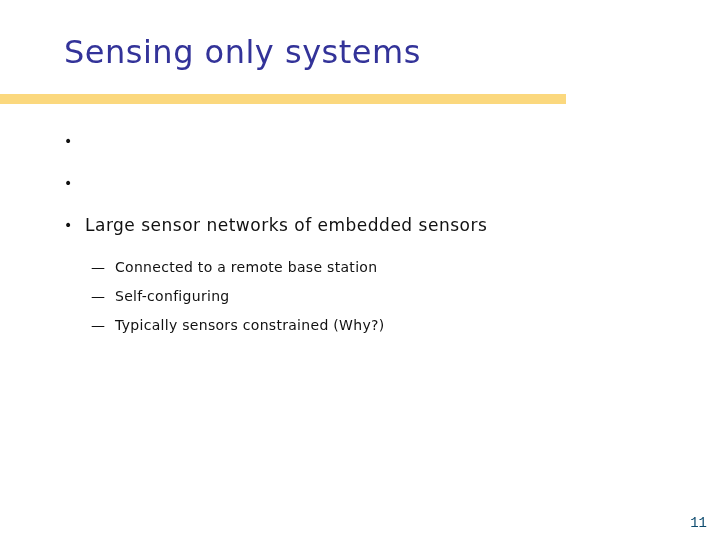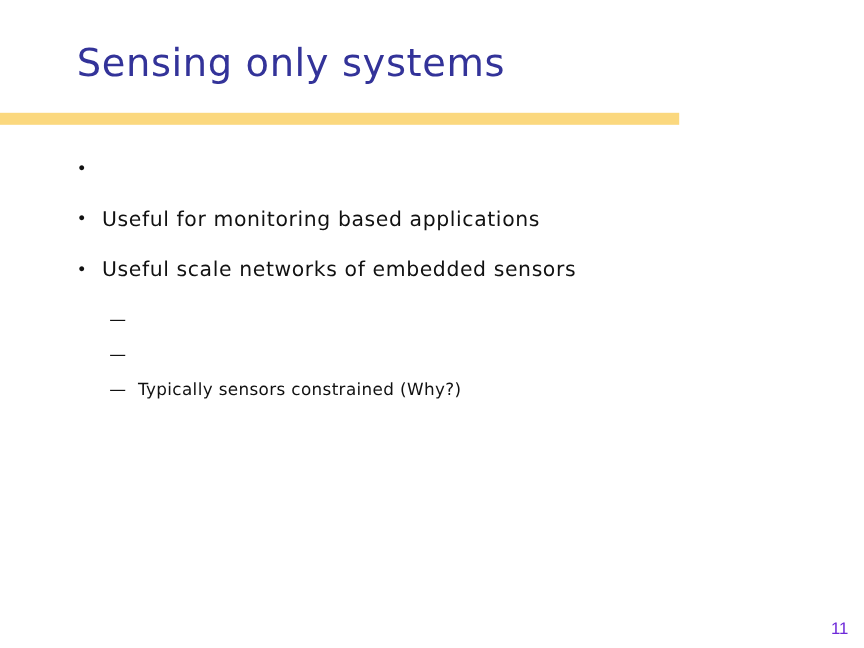--- a/index.html
+++ b/index.html
@@ -78,54 +78,55 @@
   .sub-bullets li { display: flex; white-space: nowrap; }
   .sub-bullets .marker {
     width: 24px;
     flex: 0 0 24px;
     line-height: 17px;
   }
   .page-number {
     position: absolute;
     right: 13px;
     bottom: 9px;
-    font-family: Liberation Sans, sans-serif;
+    font-family: Liberation Mono, monospace;
     font-size: 14px;
-    color: #6d28d9;
+    color: #0c4a6e;
   }
 </style>
 </head>
 <body>
 
 <div class="slide" style="--title-color: #333399; --accent-color: #FBD87E; --body-color: #111111;">
 
   <h1 class="slide-title">Sensing only systems</h1>
 
   <div class="accent-bar"></div>
 
   <ul class="bullets">
     <li>
       <span class="marker">•</span>
     </li>
     <li>
       <span class="marker">•</span>
-      <span>Useful for monitoring based applications</span>
     </li>
     <li>
       <span class="marker">•</span>
-      <span>Useful scale networks of embedded sensors</span>
+      <span>Large sensor networks of embedded sensors</span>
     </li>
   </ul>
 
   <ul class="sub-bullets">
     <li>
       <span class="marker">—</span>
+      <span>Connected to a remote base station</span>
     </li>
     <li>
       <span class="marker">—</span>
+      <span>Self-configuring</span>
     </li>
     <li>
       <span class="marker">—</span>
       <span>Typically sensors constrained (Why?)</span>
     </li>
   </ul>
 
   <div class="page-number">11</div>
 
 </div>

